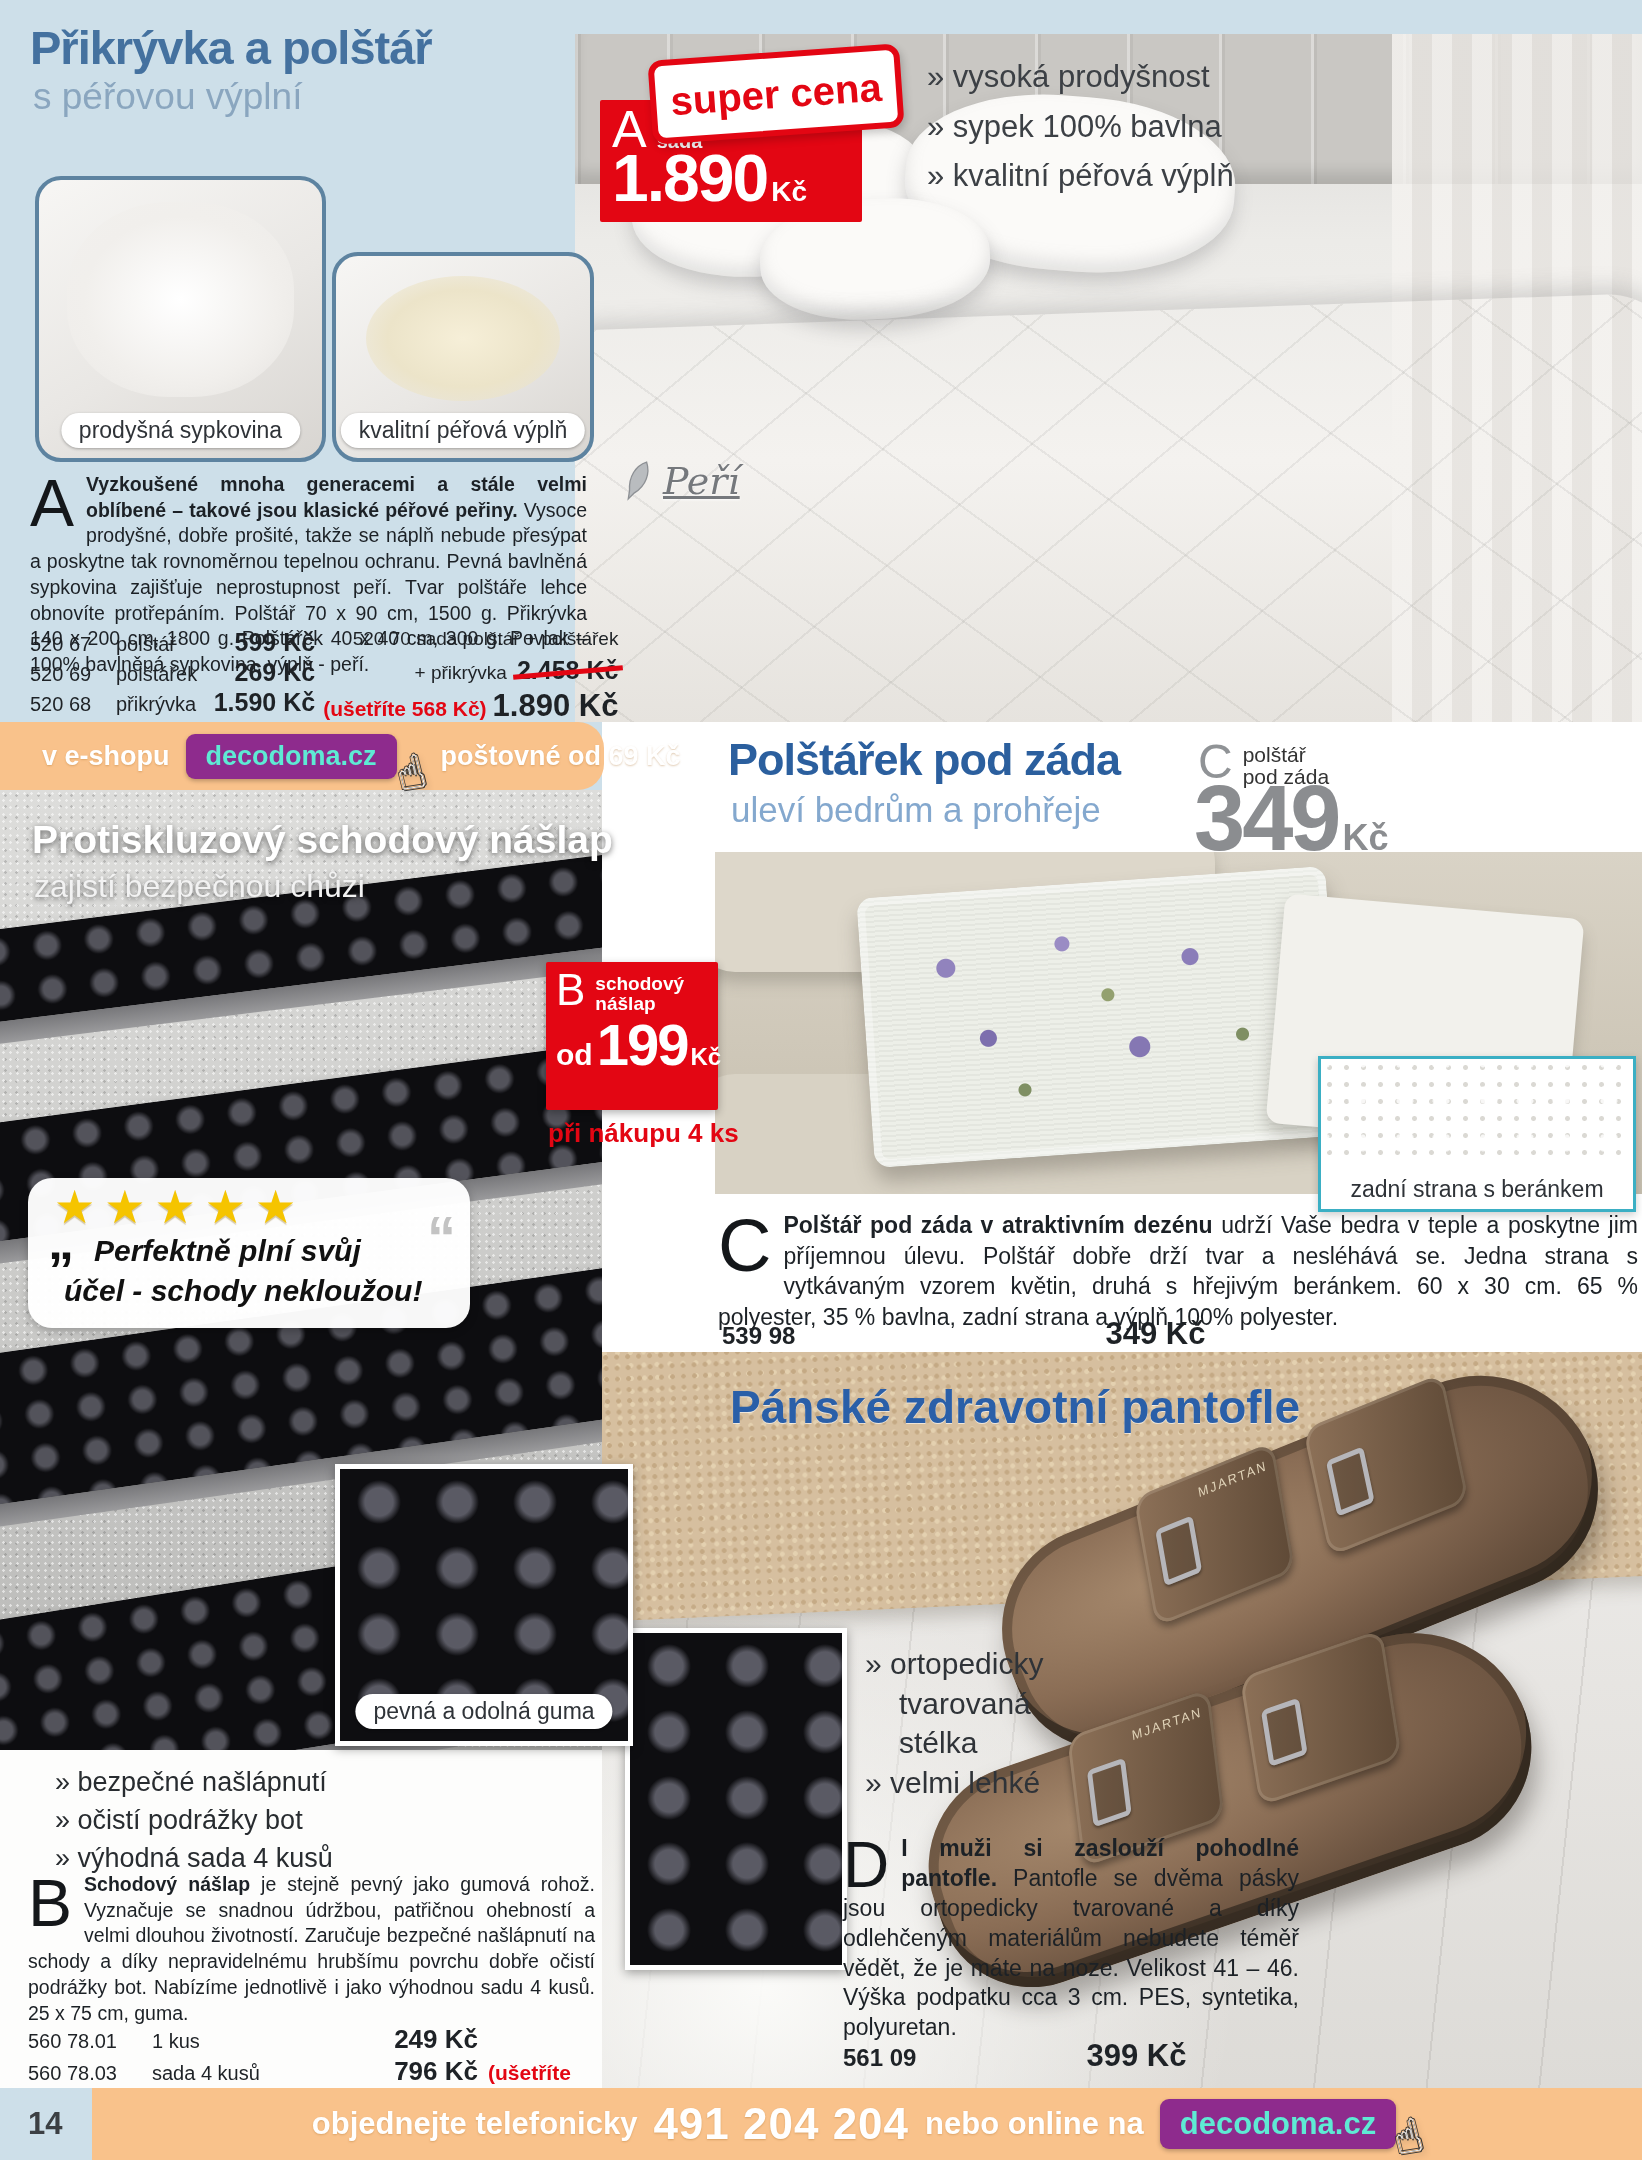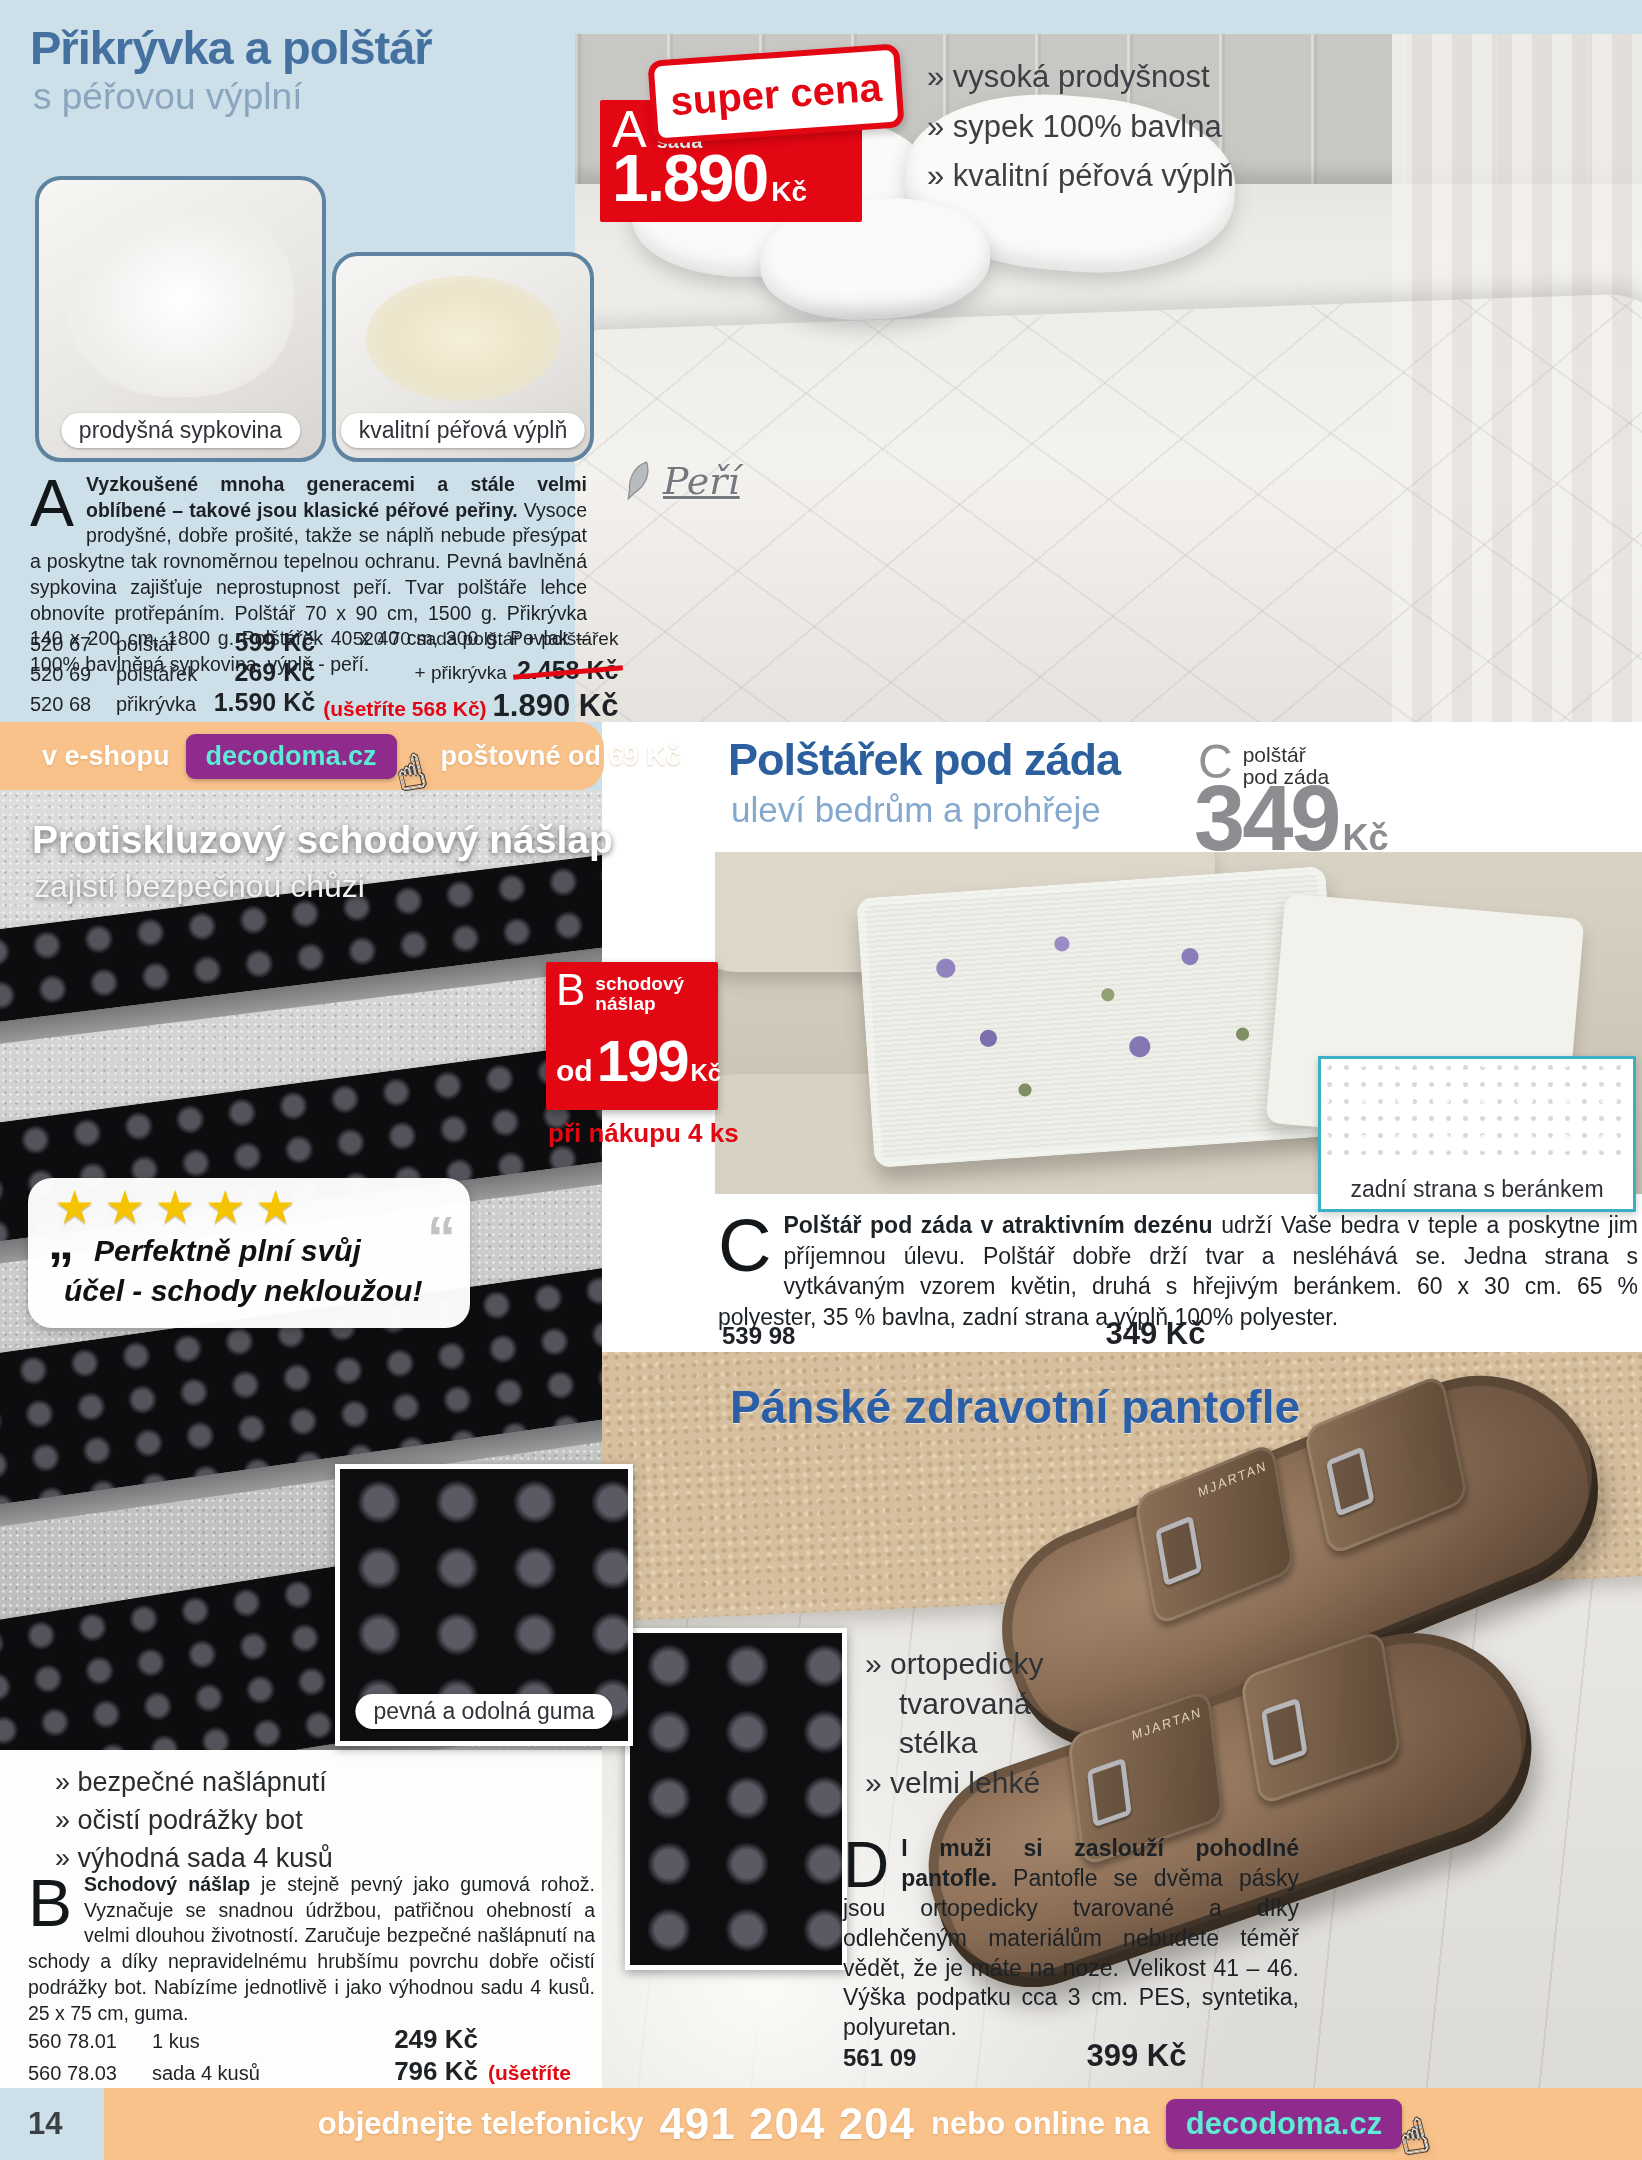--- a/index.html
+++ b/index.html
@@ -70,21 +70,21 @@
   .tr1{left:-30px;top:100px;width:700px;height:92px;transform:rotate(-7deg);}
   .tr2{left:-40px;top:292px;width:700px;height:118px;transform:rotate(-7.5deg);}
   .tr3{left:-40px;top:520px;width:700px;height:150px;transform:rotate(-8deg);}
   .tr4{left:-30px;top:780px;width:700px;height:175px;transform:rotate(-9deg);}
   .st-title{left:32px;top:818px;font-size:39px;font-weight:bold;color:#fff;text-shadow:0 2px 6px rgba(0,0,0,.55);z-index:5;white-space:nowrap;}
   .st-sub{left:34px;top:868px;font-size:32px;color:#f2f2f2;text-shadow:0 2px 5px rgba(0,0,0,.5);z-index:5;}
 
   .b-badge{left:546px;top:962px;width:172px;height:148px;background:#e30613;color:#fff;z-index:7;padding:8px 10px;box-sizing:border-box;border-radius:2px;box-shadow:0 3px 8px rgba(0,0,0,.3);}
   .b-badge .tag-letter{font-size:44px;}
   .b-badge .tag-label{font-size:19px;}
-  .b-price-row{display:flex;align-items:baseline;margin-top:18px;}
+  .b-price-row{display:flex;align-items:baseline;margin-top:2px;}
   .b-od{font-size:30px;font-weight:bold;margin-right:4px;}
   .b-price{font-size:58px;font-weight:bold;letter-spacing:-2px;line-height:1;}
   .b-cur{font-size:24px;font-weight:bold;margin-left:3px;}
   .b-note{left:548px;top:1118px;width:180px;color:#e30613;font-weight:bold;font-size:26px;z-index:7;white-space:nowrap;}
 
   .quote-box{left:28px;top:1178px;width:442px;height:150px;background:rgba(255,255,255,.97);border-radius:24px;z-index:6;box-shadow:0 3px 8px rgba(0,0,0,.25);}
   .stars{position:absolute;left:26px;top:2px;font-size:46px;letter-spacing:9px;color:#f5c400;text-shadow:0 2px 1px rgba(140,100,0,.35);}
   .quote-line{position:absolute;font-size:30px;font-weight:bold;font-style:italic;color:#111;white-space:nowrap;}
   .ql1{left:66px;top:56px;}
   .ql2{left:36px;top:96px;}
@@ -145,21 +145,21 @@
   .brand{position:absolute;top:12px;left:44%;font-size:13px;color:#e0d3b8;letter-spacing:2px;}
   .d-bullets{left:865px;top:1644px;width:250px;font-size:30px;color:#2f3338;line-height:1.32;z-index:4;}
   .d-bullets .db{padding-left:34px;text-indent:-34px;}
   .d-para{left:843px;top:1834px;width:456px;font-size:23px;line-height:1.3;z-index:4;}
   .d-para .dropcap{font-size:64px;line-height:.8;}
   .d-coderow{left:843px;top:2038px;width:440px;display:flex;align-items:baseline;z-index:4;}
   .d-coderow .big-price{margin-left:170px;font-size:31px;}
 
   
   .footer{left:0;top:2088px;width:1642px;height:72px;background:#f9c28b;display:flex;align-items:center;z-index:9;}
-  .pagenum-box{width:104px;height:100%;background:#cddfe9;display:flex;align-items:center;padding-left:28px;box-sizing:border-box;font-size:31px;font-weight:bold;color:#3c4044;}
+  .pagenum-box{width:92px;height:100%;background:#cddfe9;display:flex;align-items:center;padding-left:28px;box-sizing:border-box;font-size:31px;font-weight:bold;color:#3c4044;}
   .footer-content{flex:1;display:flex;align-items:center;justify-content:center;gap:16px;}
   .f-text{color:#fff;font-weight:bold;font-size:31px;text-shadow:0 1px 2px rgba(170,110,40,.35);white-space:nowrap;}
   .f-phone{color:#fff;font-weight:bold;font-size:44px;text-shadow:0 1px 2px rgba(170,110,40,.4);letter-spacing:1px;white-space:nowrap;}
   .footer .shop-btn{font-size:31px;}
   .footer-hand{margin-left:-18px;margin-top:26px;}
 </style>
 </head>
 <body>
 
 <div id="page">

